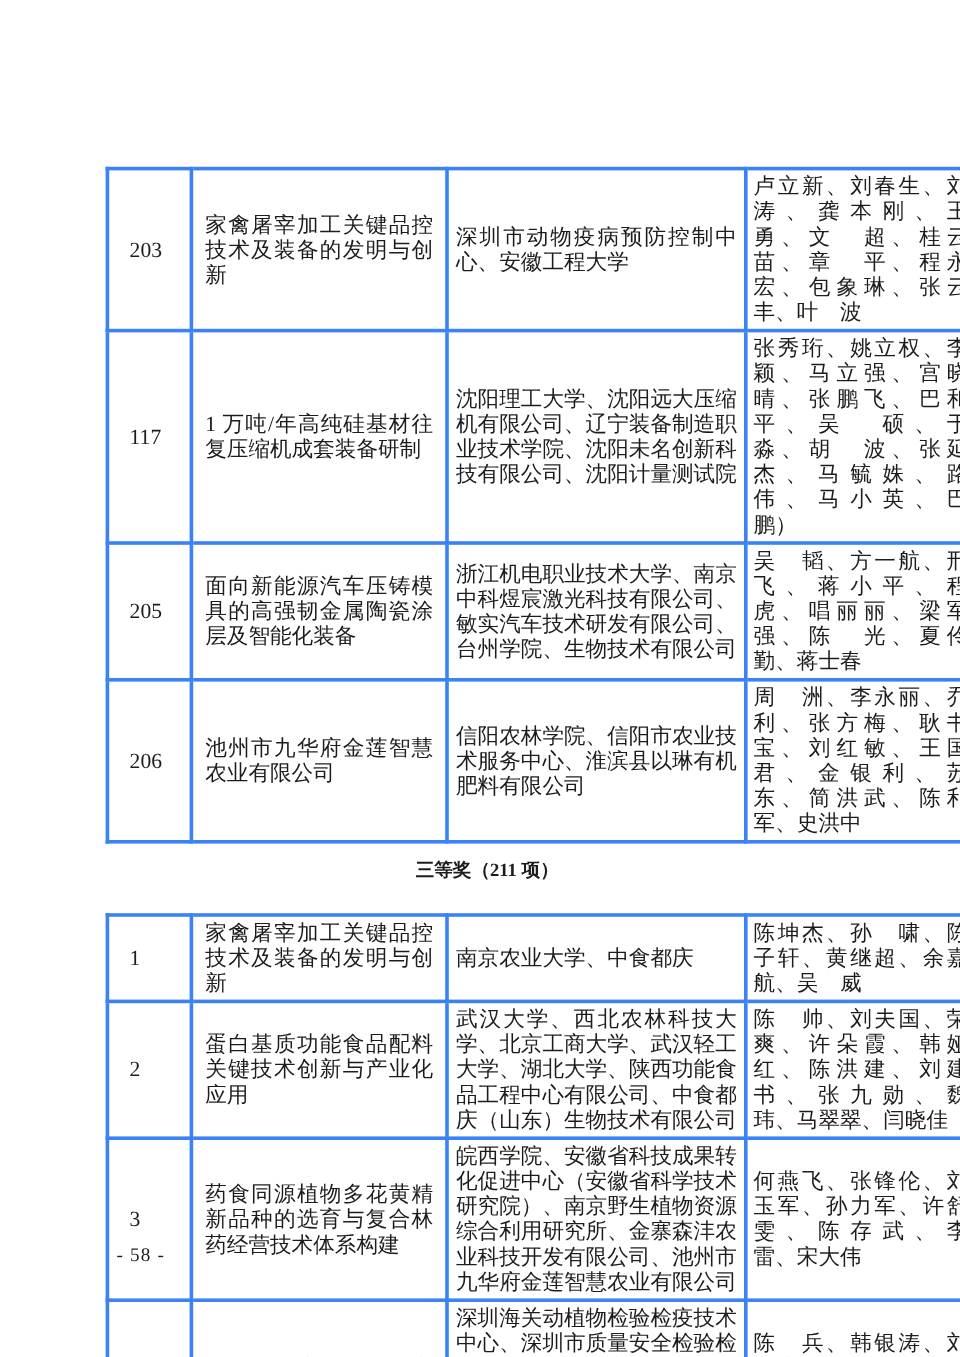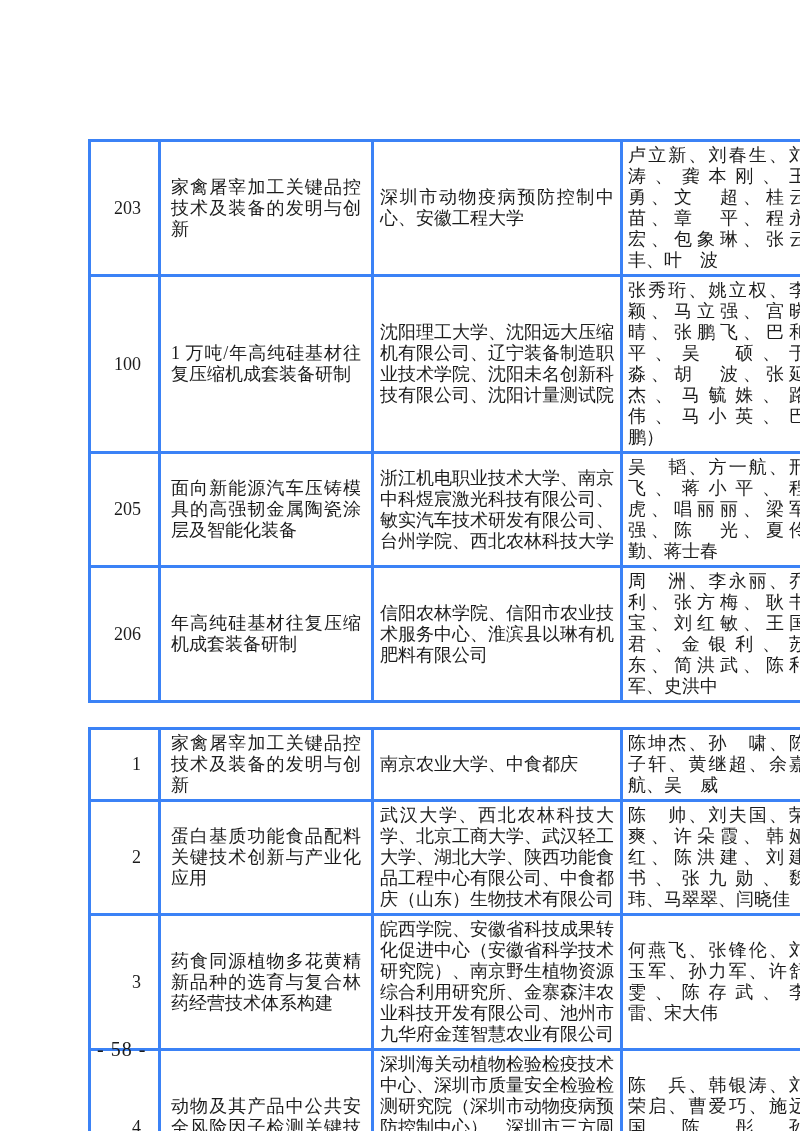--- a/index.html
+++ b/index.html
@@ -30,21 +30,21 @@
   table.award-table td {
     border: 3px solid #3b82f6;
     font-size: 18px;
     line-height: 21px;
     vertical-align: middle;
     word-break: break-all;
     overflow: hidden;
   }
   td.c-no {
     width: 33px;
-    text-align: right;
+    text-align: left;
     padding: 2px 17px;
   }
   td.c-title {
     width: 190px;
     padding: 3px 10px;
     text-align: justify;
   }
   td.c-orgs {
     width: 234px;
     padding: 3px 6px;
@@ -70,59 +70,60 @@
   }
   #table-third { margin-top: 24px; }
   #table-third tr.r1 { height: 70px; }
   #table-third tr.r2 { height: 93px; }
   #table-third tr.r3 { height: 97px; }
   #table-third tr.r4 { height: 135px; }
   .page-number {
     position: absolute;
     left: 97px;
     top: 1038px;
-    font-size: 20px;
+    font-size: 16px;
     letter-spacing: 1px;
     color: #1c1c1c;
   }
 </style>
 </head>
 <body>
 
 <div class="doc-page">
 
   <table class="award-table" id="table-top">
     <tbody>
       <tr class="r1">
         <td class="c-no">203</td>
         <td class="c-title">家禽屠宰加工关键品控技术及装备的发明与创新</td>
         <td class="c-orgs">深圳市动物疫病预防控制中心、安徽工程大学</td>
         <td class="c-people">卢立新、刘春生、刘　涛、龚本刚、王　勇、文　超、桂云苗、章　平、程永宏、包象琳、张云丰、叶　波</td>
       </tr>
       <tr class="r2">
-        <td class="c-no">100</td>
+        <td class="c-no">117</td>
         <td class="c-title">1 万吨/年高纯硅基材往复压缩机成套装备研制</td>
         <td class="c-orgs">沈阳理工大学、沈阳远大压缩机有限公司、辽宁装备制造职业技术学院、沈阳未名创新科技有限公司、沈阳计量测试院</td>
         <td class="c-people">张秀珩、姚立权、李　颖、马立强、宫晓晴、张鹏飞、巴和平、吴　硕、于　淼、胡　波、张延杰、马毓姝、路　伟、马小英、巴　鹏）</td>
       </tr>
       <tr class="r3">
         <td class="c-no">205</td>
         <td class="c-title">面向新能源汽车压铸模具的高强韧金属陶瓷涂层及智能化装备</td>
-        <td class="c-orgs">浙江机电职业技术大学、南京中科煜宸激光科技有限公司、敏实汽车技术研发有限公司、台州学院、西北农林科技大学</td>
+        <td class="c-orgs">浙江机电职业技术大学、南京中科煜宸激光科技有限公司、敏实汽车技术研发有限公司、台州学院、生物技术有限公司</td>
         <td class="c-people">吴　韬、方一航、邢　飞、蒋小平、程　虎、唱丽丽、梁军强、陈　光、夏伶勤、蒋士春</td>
       </tr>
       <tr class="r4">
         <td class="c-no">206</td>
-        <td class="c-title">年高纯硅基材往复压缩机成套装备研制</td>
+        <td class="c-title">池州市九华府金莲智慧农业有限公司</td>
         <td class="c-orgs">信阳农林学院、信阳市农业技术服务中心、淮滨县以琳有机肥料有限公司</td>
         <td class="c-people">周　洲、李永丽、乔　利、张方梅、耿书宝、刘红敏、王国君、金银利、苏　东、简洪武、陈利军、史洪中</td>
       </tr>
     </tbody>
   </table>
 
+  <div class="section-heading">三等奖（211 项）</div>
 
   <table class="award-table" id="table-third">
     <tbody>
       <tr class="r1">
         <td class="c-no">1</td>
         <td class="c-title">家禽屠宰加工关键品控技术及装备的发明与创新</td>
         <td class="c-orgs">南京农业大学、中食都庆</td>
         <td class="c-people">陈坤杰、孙　啸、陈子轩、黄继超、余嘉航、吴　威</td>
       </tr>
       <tr class="r2">

